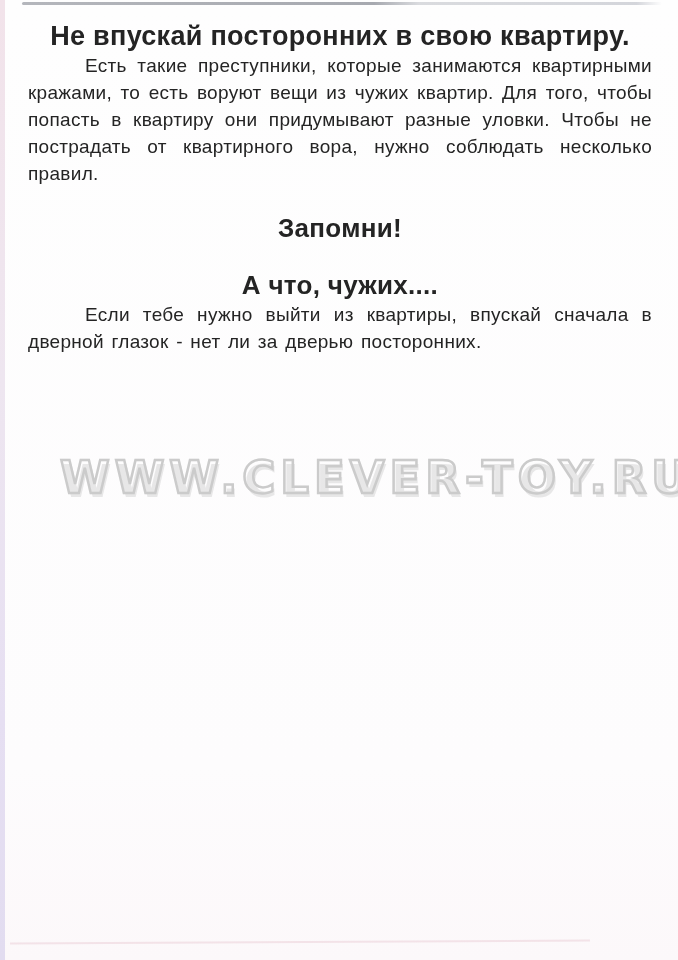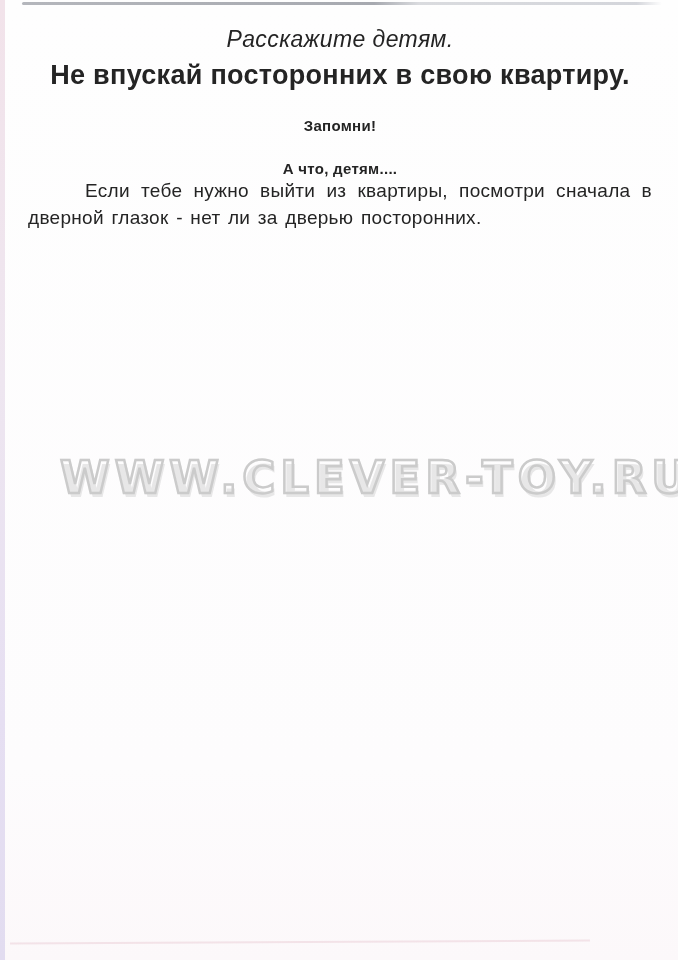--- a/index.html
+++ b/index.html
@@ -99,45 +99,45 @@
     letter-spacing: 0.3px;
     word-spacing: 2px;
     text-align: justify;
     text-indent: 57px;
   }
   .intro-par { margin-top: 37px; }
   .section-heading {
     margin-top: 26px;
     text-align: center;
     font-weight: bold;
-    font-size: 15px;
+    font-size: 26px;
     letter-spacing: 0.3px;
   }
   .after-heading { margin-top: 7px; }
 </style>
 </head>
 <body>
 
 <div class="page">
 
   <div class="scan-top-line"></div>
   <div class="scan-left-strip"></div>
   <div class="scan-bottom-crease"></div>
 
   <div class="watermark">www.clever-toy.ru</div>
 
   <div class="content">
 
-    <div class="supertitle">Расскажите детям.</div>
 
     <div class="main-title">Не впускай посторонних в свою квартиру.</div>
 
+    <p class="body-par intro-par">Есть такие преступники, которые занимаются квартирными кражами, то есть воруют вещи из чужих квартир. Для того, чтобы попасть в квартиру они придумывают разные уловки. Чтобы не пострадать от квартирного вора, нужно соблюдать несколько правил.</p>
 
     <div class="section-heading">Запомни!</div>
 
 
-    <div class="section-heading">А что, детям....</div>
+    <div class="section-heading">А что, чужих....</div>
 
 
-    <p class="body-par">Если тебе нужно выйти из квартиры, посмотри сначала в дверной глазок - нет ли за дверью посторонних.</p>
+    <p class="body-par">Если тебе нужно выйти из квартиры, впускай сначала в дверной глазок - нет ли за дверью посторонних.</p>
 
   </div>
 </div>
 
 </body></html>

